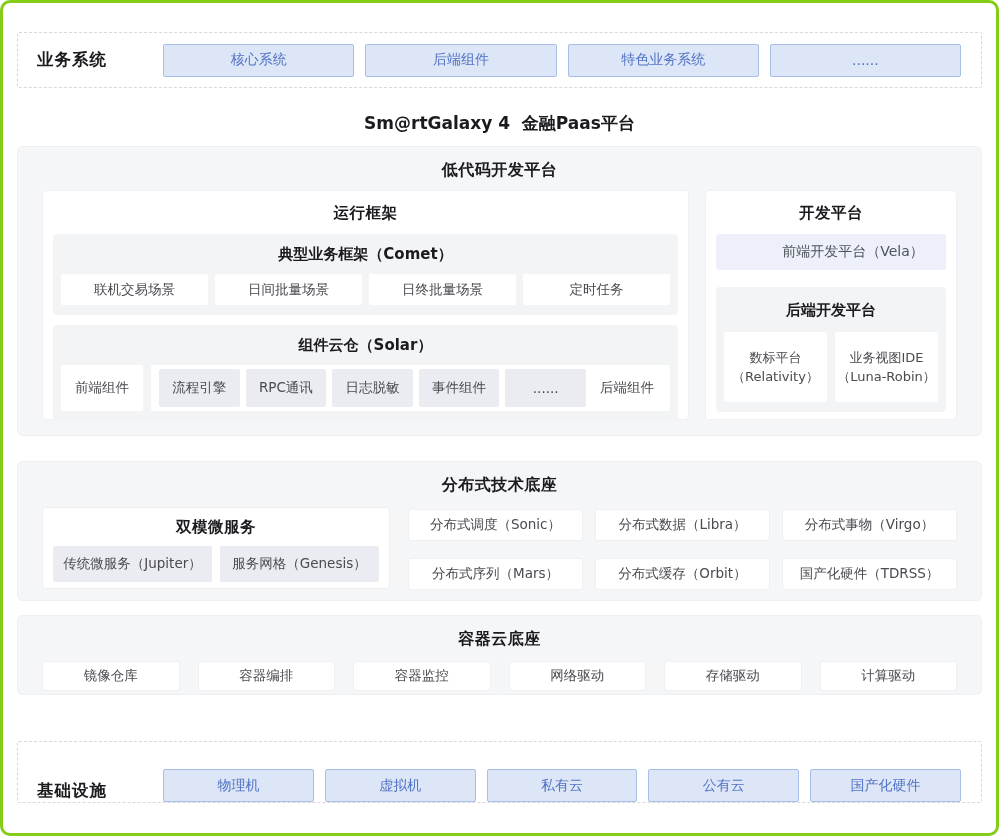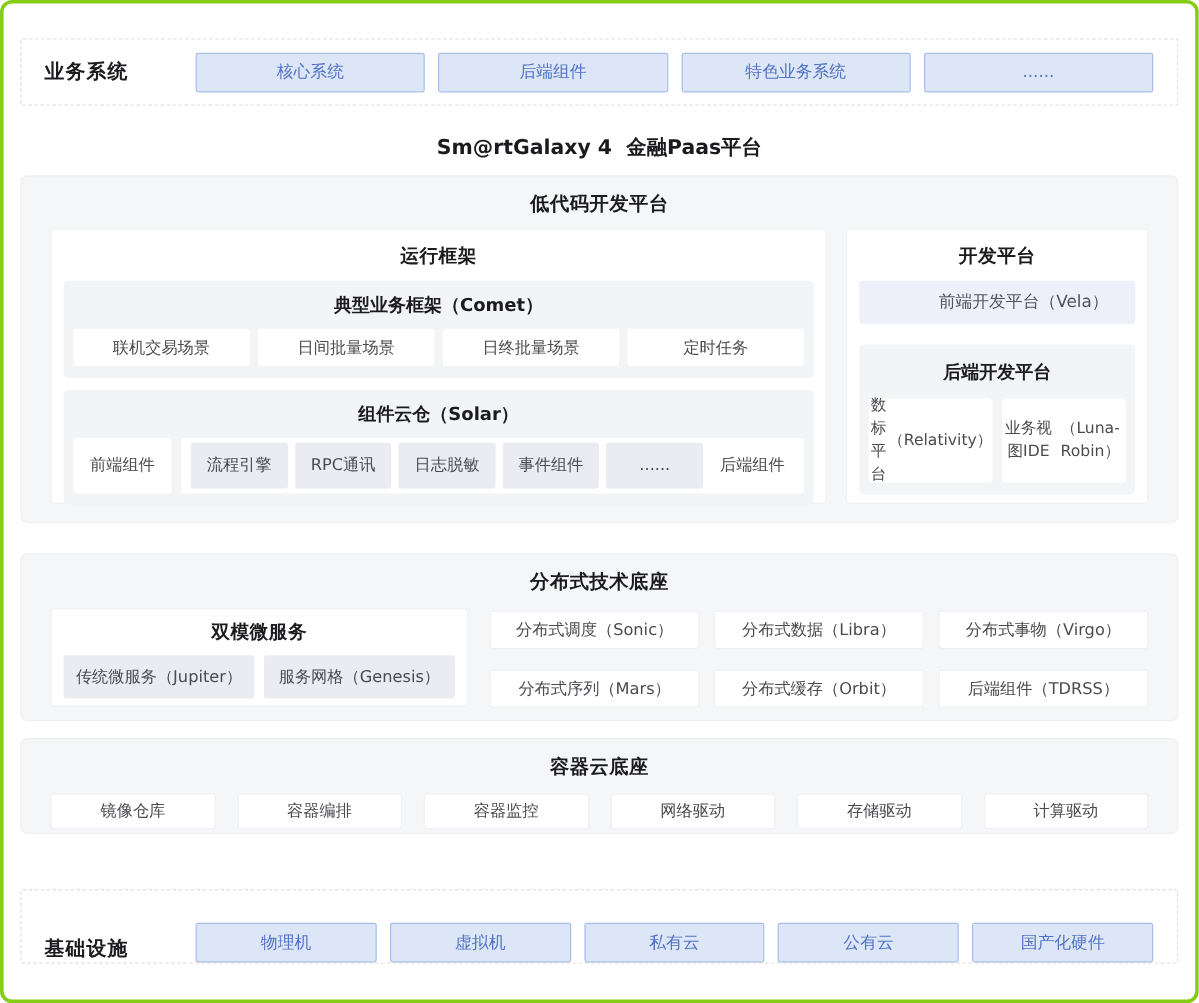--- a/index.html
+++ b/index.html
@@ -117,21 +117,21 @@
     height: 36px; background: #edf0f8; border-radius: 3px;
     color: #50535b; font-size: 14px;
     display: flex; align-items: center; justify-content: center; padding-left: 44px;
   }
   .backend-sub { margin-top: 17px; padding: 8px 8px 10px; }
   .backend-sub .sub-title { padding: 6px 0 12px; }
   .backend-boxes { display: flex; gap: 8px; }
   .backend-box {
     flex: 1; height: 70px; background: #fff; border-radius: 3px;
     color: #4a4a50; font-size: 13px; line-height: 19px;
-    display: flex; flex-direction: row; align-items: center; justify-content: center;
+    display: flex; flex-direction: column; align-items: center; justify-content: center;
     text-align: center;
   }
 
   
   .dist-body { display: flex; padding: 10px 24px 0; }
   .dual-card { flex: 0 0 348px; height: 82px; padding: 0 10px; }
   .dual-card .card-title { padding: 9px 0 8px; }
   .dual-chips { display: flex; gap: 8px; }
   .dual-chip {
     flex: 1; height: 36px; background: #eaecf1; border-radius: 2px;
@@ -238,21 +238,21 @@
           <div class="dual-chip">传统微服务（Jupiter）</div>
           <div class="dual-chip">服务网格（Genesis）</div>
         </div>
       </div>
       <div class="dist-grid">
         <div class="dist-box">分布式调度（Sonic）</div>
         <div class="dist-box">分布式数据（Libra）</div>
         <div class="dist-box">分布式事物（Virgo）</div>
         <div class="dist-box">分布式序列（Mars）</div>
         <div class="dist-box">分布式缓存（Orbit）</div>
-        <div class="dist-box">后端组件（TDRSS）</div>
+        <div class="dist-box">国产化硬件（TDRSS）</div>
       </div>
     </div>
   </section>
 
   <section class="gray-section sec-container">
     <div class="section-title">容器云底座</div>
     <div class="cc-row">
       <div class="cc-box">镜像仓库</div>
       <div class="cc-box">容器编排</div>
       <div class="cc-box">容器监控</div>

